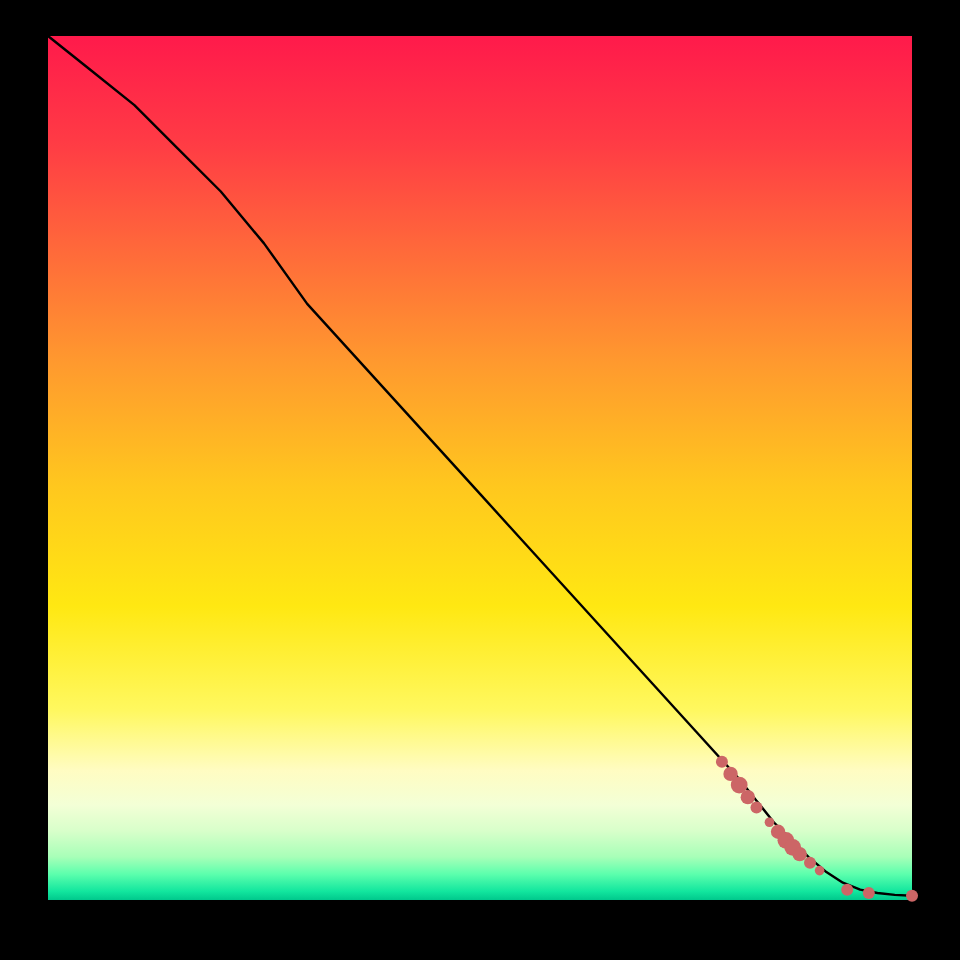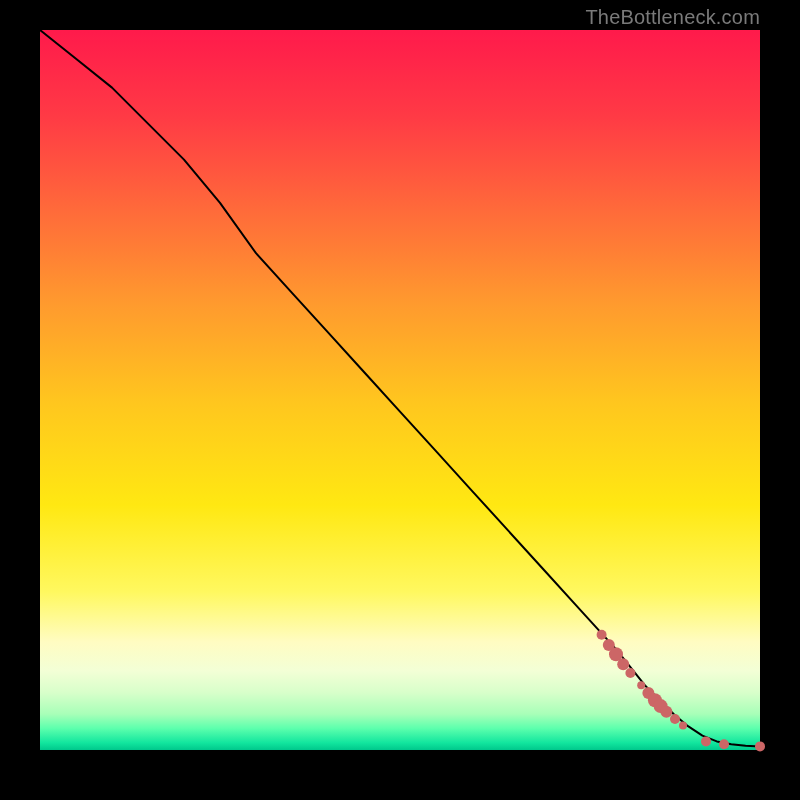--- a/index.html
+++ b/index.html
@@ -67,21 +67,20 @@
   .pt {
     fill: #cc6666;
     stroke: none;
   }
 </style>
 </head>
 <body>
 
 <div class="stage">
   <div class="plot-bg"></div>
-  <div class="attribution">TheBottleneck.com</div>
   <svg class="overlay" viewBox="0 0 720 720" preserveAspectRatio="none">
     <path id="curve-path" class="curve" d="M0.0 0.0 L36.0 28.8 L72.0 57.6 L108.0 93.6 L144.0 129.6 L180.0 172.8 L216.0 223.2 L252.0 262.8 L288.0 302.4 L324.0 342.0 L360.0 381.6 L396.0 421.2 L432.0 460.8 L468.0 500.4 L504.0 540.0 L540.0 579.6 L576.0 619.2 L590.4 637.2 L604.8 655.2 L619.2 669.6 L633.6 684.0 L648.0 696.2 L662.4 705.6 L676.8 711.4 L691.2 714.2 L705.6 715.7 L720.0 716.4"></path>
     <g id="points-group">
         <circle cx="561.6" cy="604.8" r="5" class="pt" style="fill: rgb(204, 102, 102);"></circle>
         <circle cx="568.8" cy="614.9" r="6" class="pt" style="fill: rgb(204, 102, 102);"></circle>
         <circle cx="576.0" cy="624.2" r="7" class="pt" style="fill: rgb(204, 102, 102);"></circle>
         <circle cx="583.2" cy="634.3" r="6" class="pt" style="fill: rgb(204, 102, 102);"></circle>
         <circle cx="590.4" cy="643.0" r="5" class="pt" style="fill: rgb(204, 102, 102);"></circle>
         <circle cx="601.2" cy="655.2" r="4" class="pt" style="fill: rgb(204, 102, 102);"></circle>
         <circle cx="608.4" cy="663.1" r="6" class="pt" style="fill: rgb(204, 102, 102);"></circle>

